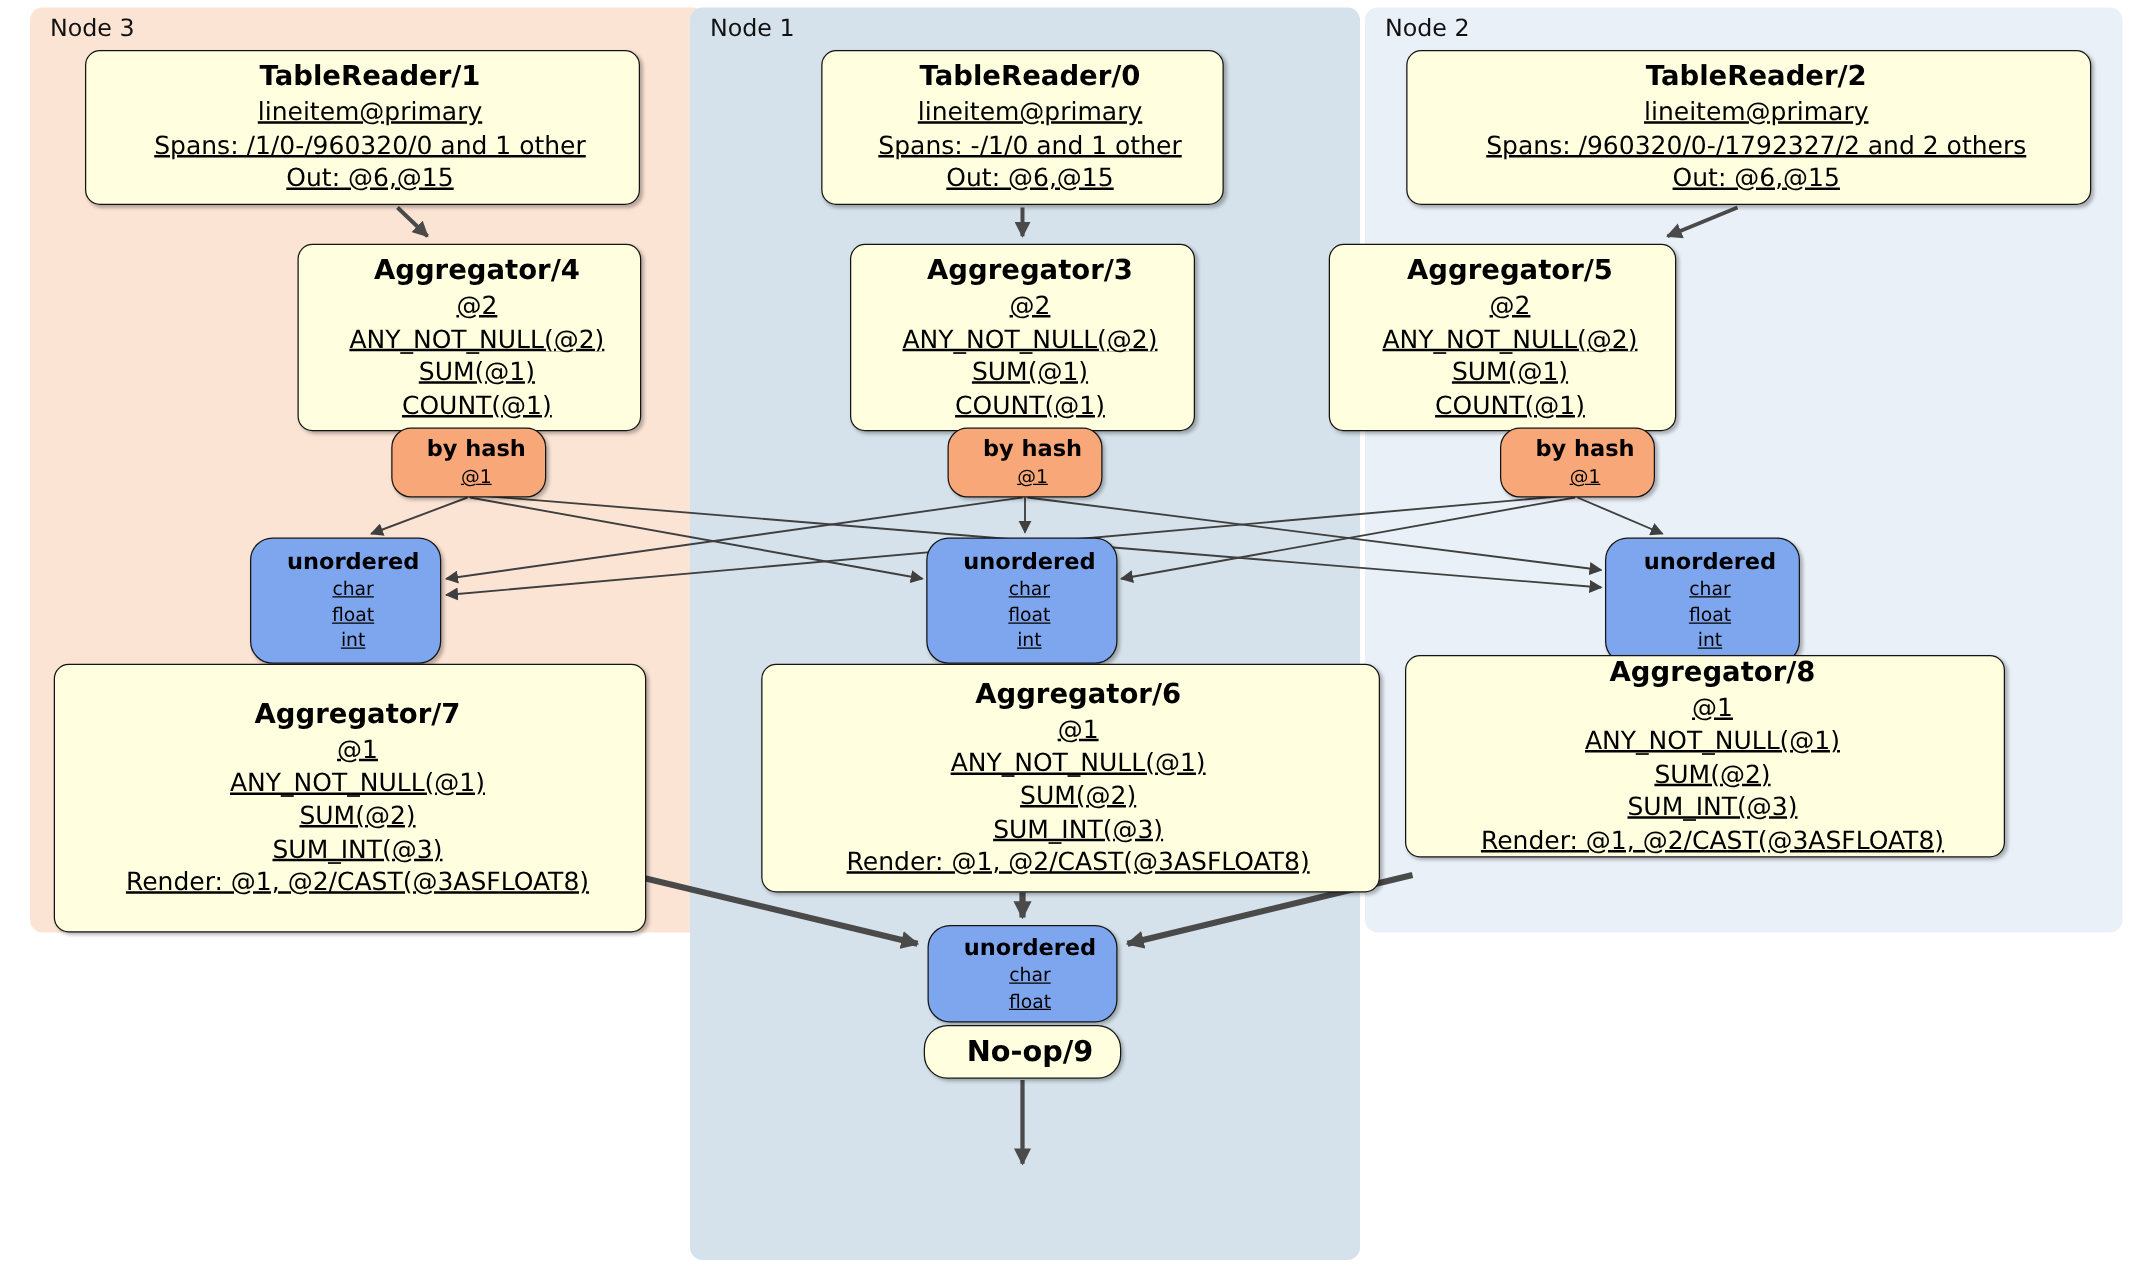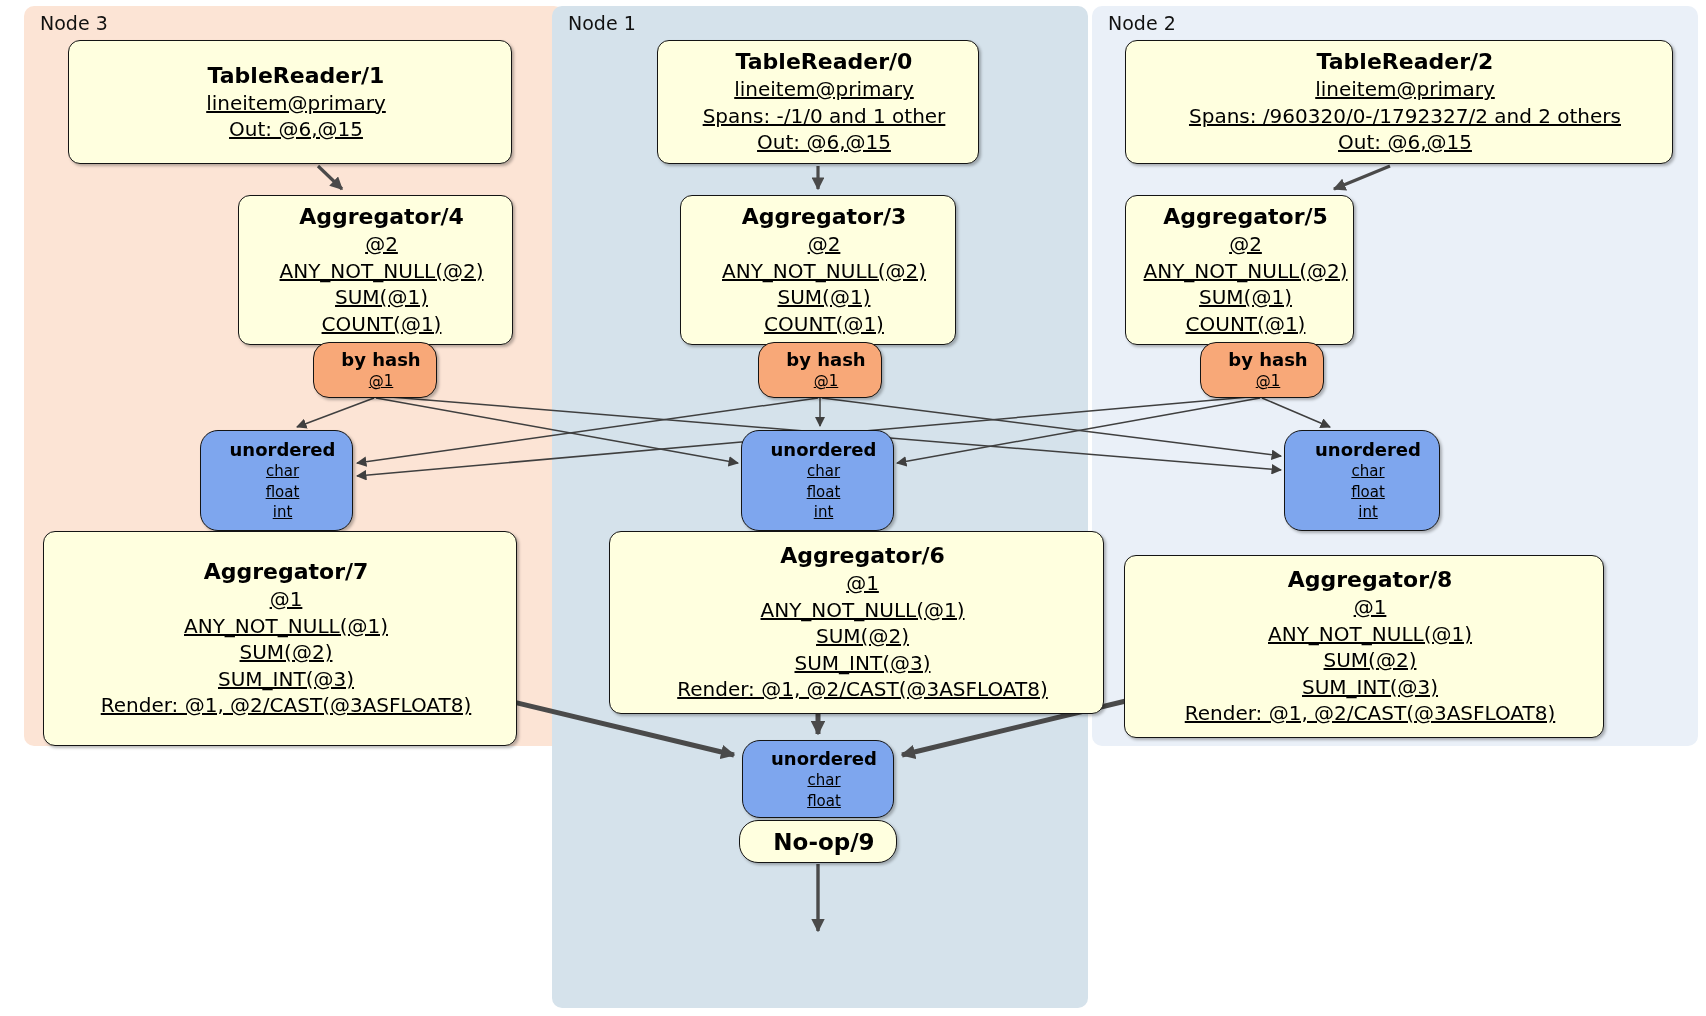--- a/index.html
+++ b/index.html
@@ -74,20 +74,21 @@
     <line x1="505" y1="700" x2="734" y2="755" stroke="#4a4a4a" stroke-width="5" marker-end="url(#m-lg)"></line>
     <line x1="818" y1="714" x2="818" y2="734" stroke="#4a4a4a" stroke-width="5" marker-end="url(#m-lg)"></line>
     <line x1="1130" y1="700" x2="902" y2="755" stroke="#4a4a4a" stroke-width="5" marker-end="url(#m-lg)"></line>
 
     <line x1="818" y1="864" x2="818" y2="931" stroke="#4a4a4a" stroke-width="3.4" marker-end="url(#m-md)"></line>
   </svg>
 
   <div class="box yellow" style="left:68px;top:40px;width:444px;height:124px">
     <div class="btitle">TableReader/1</div>
     <div class="bline">lineitem@primary</div>
+    <div class="bline">Spans: /1/0-/960320/0 and 1 other</div>
     <div class="bline">Out: @6,@15</div>
   </div>
 
   <div class="box yellow" style="left:238px;top:195px;width:275px;height:150px">
     <div class="btitle">Aggregator/4</div>
     <div class="bline">@2</div>
     <div class="bline">ANY_NOT_NULL(@2)</div>
     <div class="bline">SUM(@1)</div>
     <div class="bline">COUNT(@1)</div>
   </div>
@@ -160,41 +161,41 @@
   </div>
 
 
   <div class="box yellow" style="left:1125px;top:40px;width:548px;height:124px">
     <div class="btitle">TableReader/2</div>
     <div class="bline">lineitem@primary</div>
     <div class="bline">Spans: /960320/0-/1792327/2 and 2 others</div>
     <div class="bline">Out: @6,@15</div>
   </div>
 
-  <div class="box yellow" style="left:1125px;top:195px;width:229px;height:150px">
+  <div class="box yellow" style="left:1063px;top:195px;width:278px;height:150px">
     <div class="btitle">Aggregator/5</div>
     <div class="bline">@2</div>
     <div class="bline">ANY_NOT_NULL(@2)</div>
     <div class="bline">SUM(@1)</div>
     <div class="bline">COUNT(@1)</div>
   </div>
 
   <div class="box orange sm" style="left:1200px;top:342px;width:124px;height:56px">
     <div class="btitle">by hash</div>
     <div class="bline">@1</div>
   </div>
 
   <div class="box blue sm" style="left:1284px;top:430px;width:156px;height:101px">
     <div class="btitle">unordered</div>
     <div class="bline">char</div>
     <div class="bline">float</div>
     <div class="bline">int</div>
   </div>
 
-  <div class="box yellow" style="left:1124px;top:555px;width:480px;height:183px">
+  <div class="box yellow" style="left:1124px;top:524px;width:480px;height:162px">
     <div class="btitle">Aggregator/8</div>
     <div class="bline">@1</div>
     <div class="bline">ANY_NOT_NULL(@1)</div>
     <div class="bline">SUM(@2)</div>
     <div class="bline">SUM_INT(@3)</div>
     <div class="bline">Render: @1, @2/CAST(@3ASFLOAT8)</div>
   </div>
 
 </div>
 

